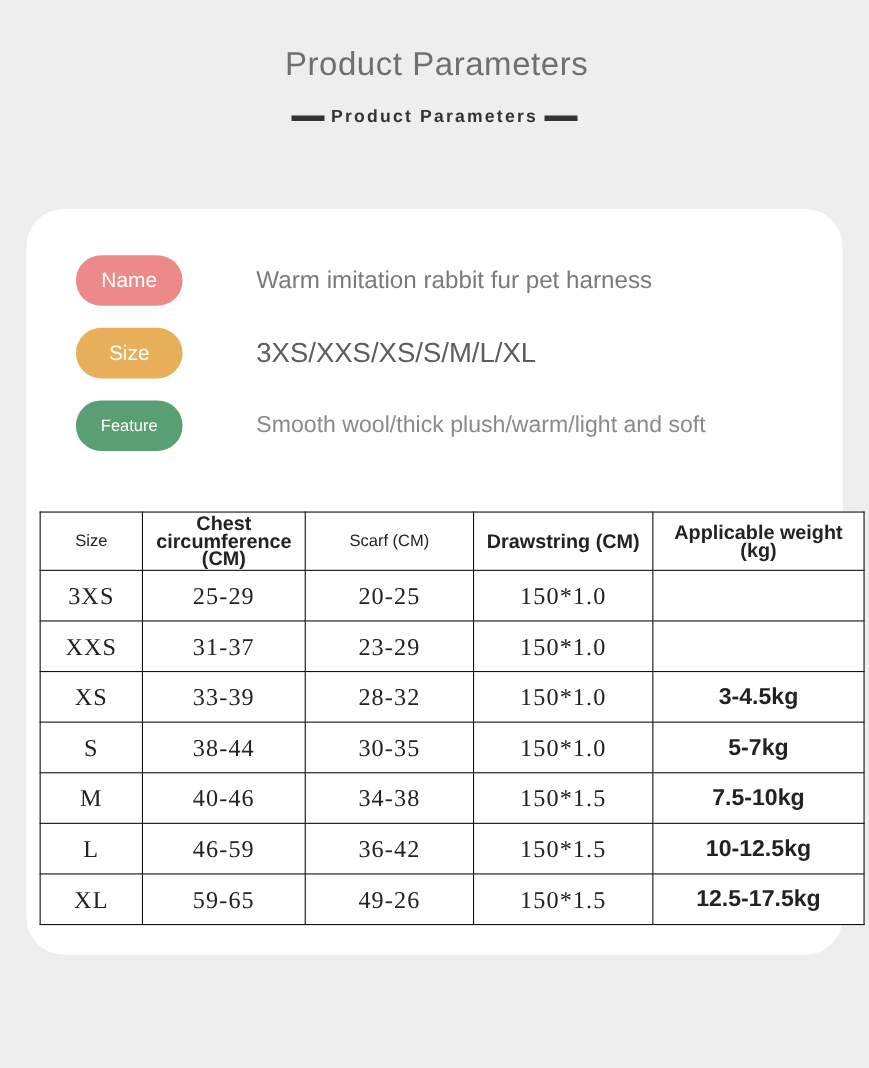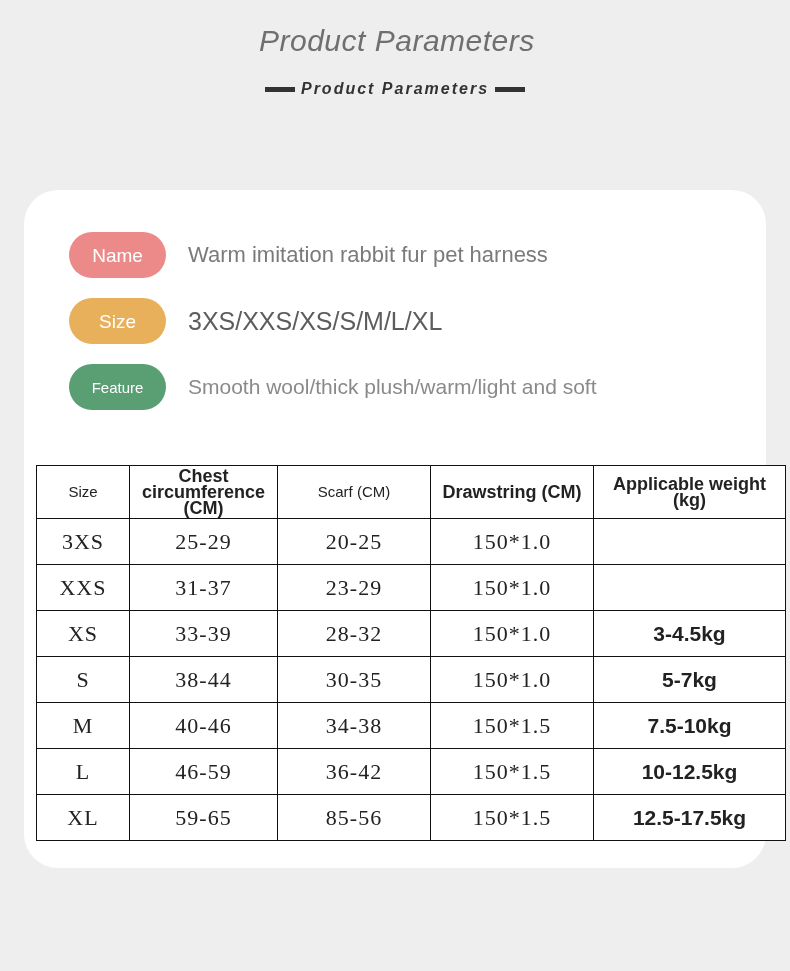--- a/index.html
+++ b/index.html
@@ -17,23 +17,22 @@
 
   .page {
     position: relative;
     width: 790px;
     height: 971px;
     box-sizing: border-box;
   }
 
   
   .header {
-    padding-top: 24px;
-    text-align: center;
-    font-style: italic;
+    padding-top: 42px;
+    text-align: center;
   }
   .title-main {
     font-size: 30px;
     color: #6f6f6f;
     font-weight: 400;
     line-height: 34px;
     letter-spacing: 0.5px;
     width: 280px;
     margin: 0 auto;
     text-align: left;
@@ -73,20 +72,21 @@
   
   .attrs {
     position: absolute;
     left: 45px;
     top: 42px;
   }
   .attr-row {
     display: flex;
     align-items: center;
     margin-bottom: 20px;
+    gap: 45px;
   }
   .pill {
     width: 97px;
     height: 46px;
     border-radius: 23px;
     display: flex;
     align-items: center;
     justify-content: center;
     color: #ffffff;
     font-size: 19px;
@@ -266,21 +266,21 @@
         <tr>
           <td>L</td>
           <td>46-59</td>
           <td>36-42</td>
           <td>150*1.5</td>
           <td class="weight">10-12.5kg</td>
         </tr>
         <tr>
           <td>XL</td>
           <td>59-65</td>
-          <td>85-56</td>
+          <td>49-26</td>
           <td>150*1.5</td>
           <td class="weight">12.5-17.5kg</td>
         </tr>
       </tbody>
     </table>
   </div>
 
 
 </div>
 

